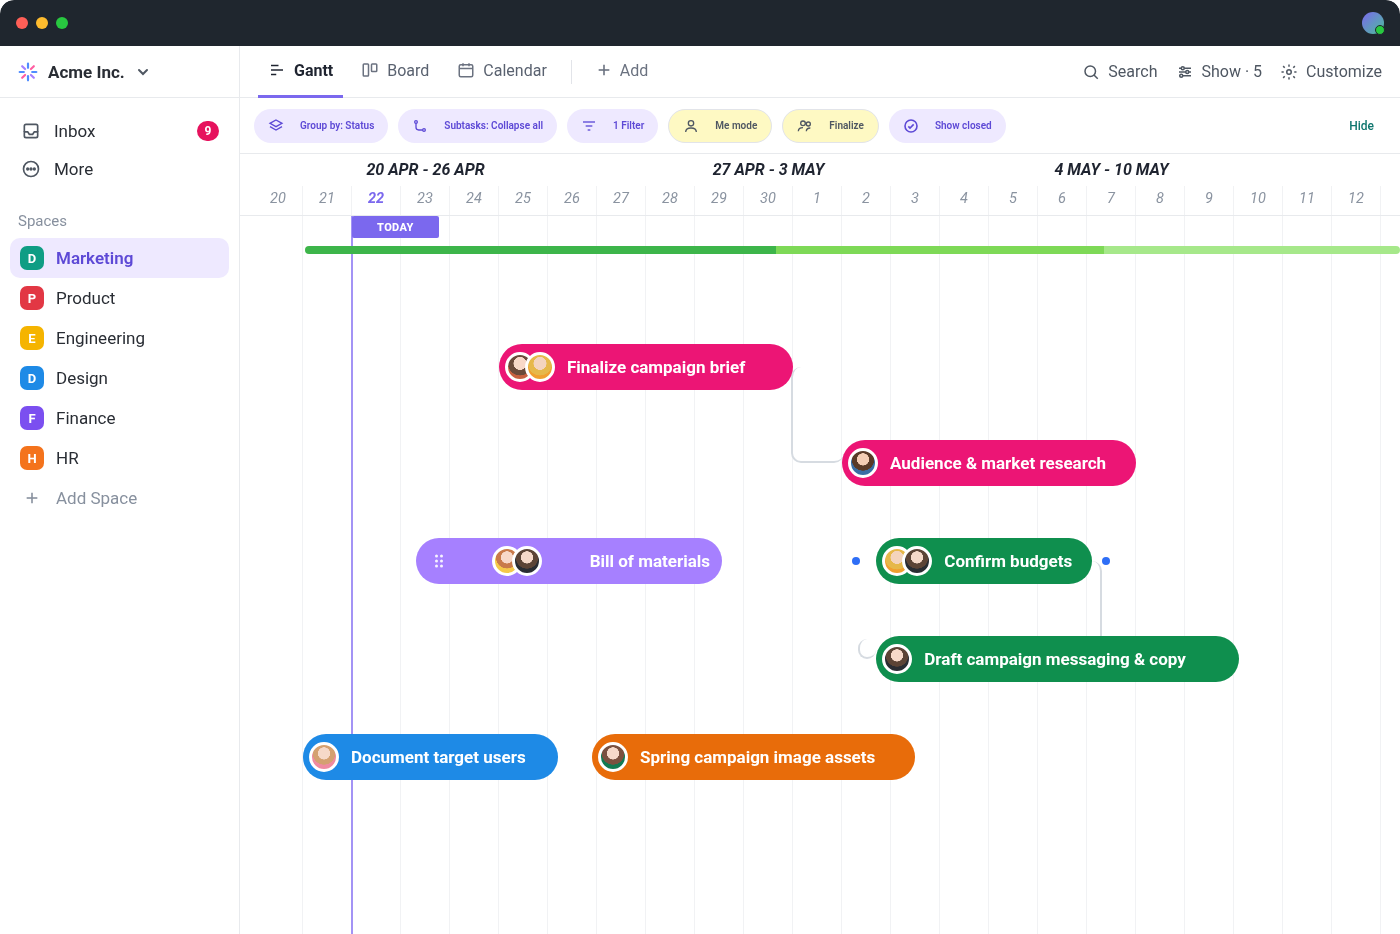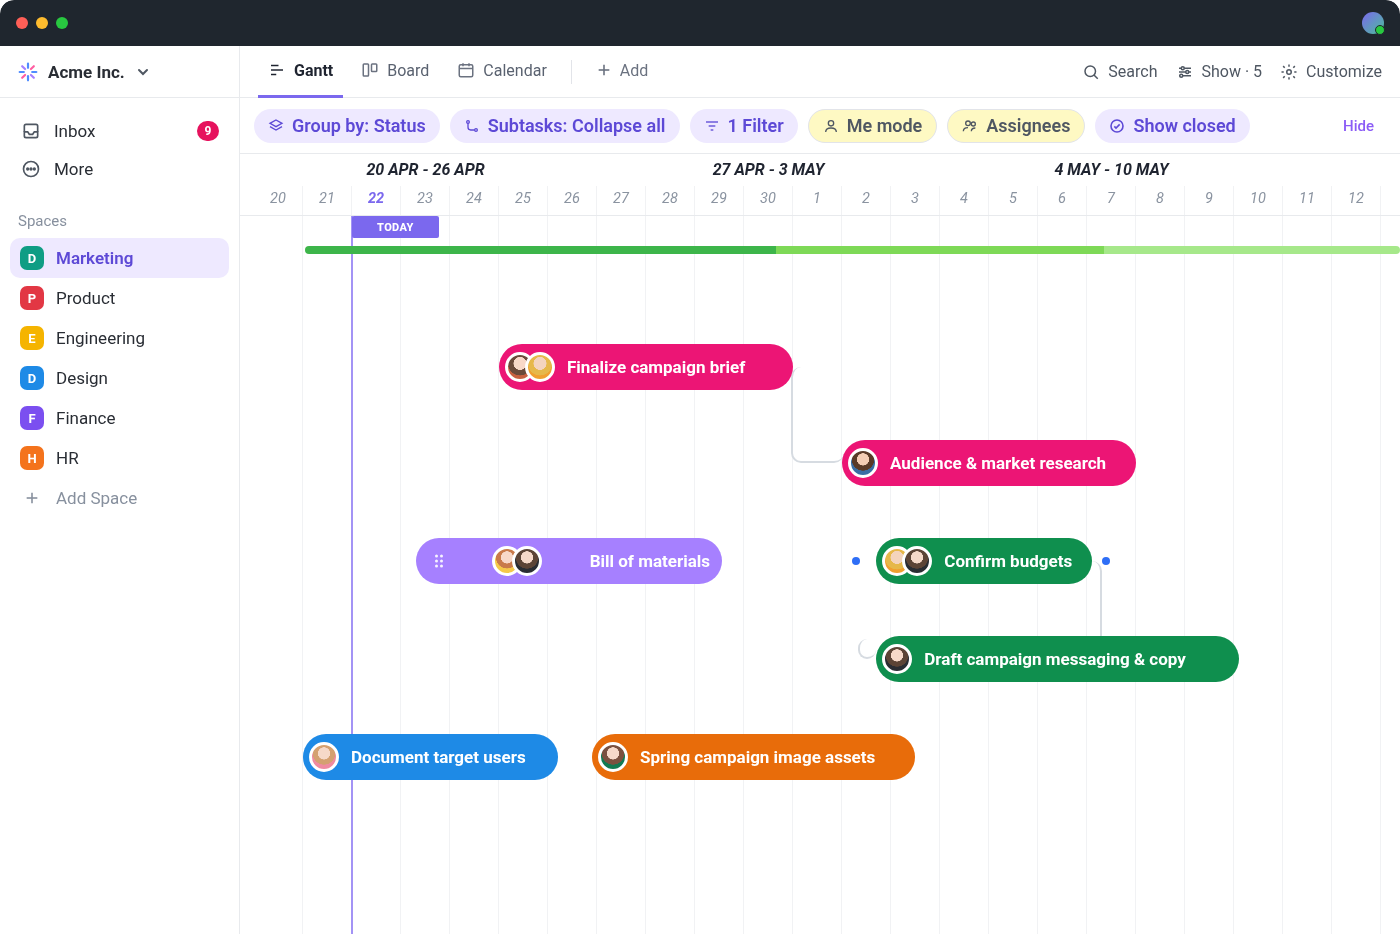--- a/index.html
+++ b/index.html
@@ -34,25 +34,25 @@
 .viewbar { height:52px; border-bottom:1px solid #e8eaed; display:flex; align-items:center; padding:0 18px; gap:8px; }
 .view-tab { display:flex; align-items:center; gap:8px; padding:0 10px; height:52px; font-size:16px; color:#5a6270; cursor:pointer; border-bottom: 3px solid transparent; }
 .view-tab.active { color:#1f2430; font-weight:700; border-bottom-color:#7b68ee; }
 .view-tab svg { color:#6b7280; }
 .view-tab.active svg { color:#1f2430; }
 .view-tab.add { color:#6b7280; }
 .vb-right { margin-left:auto; display:flex; align-items:center; gap:18px; color:#4f5762; font-size:16px; }
 .vb-right .action { display:flex; align-items:center; gap:8px; cursor:pointer; }
 
 .toolbar { height:56px; display:flex; align-items:center; padding:0 14px; gap:10px; border-bottom:1px solid #e8eaed; }
-.pill { display:flex; align-items:center; gap:8px; height:34px; padding:0 14px; border-radius:18px; font-size:18px; font-weight:600; cursor:pointer;text-align:right; }
+.pill { display:flex; align-items:center; gap:16px; height:34px; padding:0 14px; border-radius:18px; font-size:10px; font-weight:600; cursor:pointer;text-align:right; }
 .pill.sel { background:#eee9ff; color:#5d49d6; }
 .pill.sel svg { color:#5d49d6; }
 .pill.plain { background:#fef9c3; border:1px solid #e2e4e9; color:#4f5762; }
-.hide-link { margin-left:auto; margin-right:12px; color:#8b5cf6; font-size:15px; cursor:pointer; font-weight:500; }
+.hide-link { margin-left:auto; margin-right:12px; color:#0f766e; font-size:12px; cursor:pointer; font-weight:500; }
 
 .gantt-wrap { flex:1; position:relative; overflow:hidden; }
 .timeline { position:relative;font-style:italic; }
 .weeks { height:32px; display:flex; }
 .week { flex:0 0 auto; text-align:center; font-weight:700; font-size:16px; color:#1f2430; padding-top:6px; }
 .days { height:30px; display:flex; position:relative; border-bottom:1px solid #e8eaed; }
 .day { flex:0 0 49px; text-align:center; font-size:14.5px; color:#8a93a0; padding-top:4px; border-right:1px solid #f1f2f4; }
 .day.today { color:#7b68ee; font-weight:700; }
 .today-tag { position:absolute; top:228px; height:22px; background:#7b68ee; color:#fff; font-size:11px; font-weight:800; letter-spacing:.4px; display:flex; align-items:center; padding:0 25px; border-radius:2px; z-index:5; }
 .today-line { position:absolute; top:228px; bottom:0; width:2px; background:#a393f5; z-index:1; }
@@ -275,21 +275,21 @@
           </svg>
         <span>Me mode</span>
       </div>
       <div class="pill plain">
         <svg width="16" height="16" viewBox="0 0 24 24" fill="none" stroke="currentColor" stroke-width="2">
             <circle cx="9" cy="8" r="3.5"></circle>
             <path d="M2 20c0-3.5 3-5.5 7-5.5"></path>
             <circle cx="17" cy="9" r="3"></circle>
             <path d="M14 20c0-3 2.5-5 6-5"></path>
           </svg>
-        <span>Assignees</span>
+        <span>Finalize</span>
       </div>
       <div class="pill sel">
         <svg width="16" height="16" viewBox="0 0 24 24" fill="none" stroke="currentColor" stroke-width="2.4">
             <circle cx="12" cy="12" r="9"></circle>
             <path d="M8 12.5l2.5 2.5L16 9.5"></path>
           </svg>
         <span>Show closed</span>
       </div>
       <span class="hide-link">Hide</span>
     </div>

